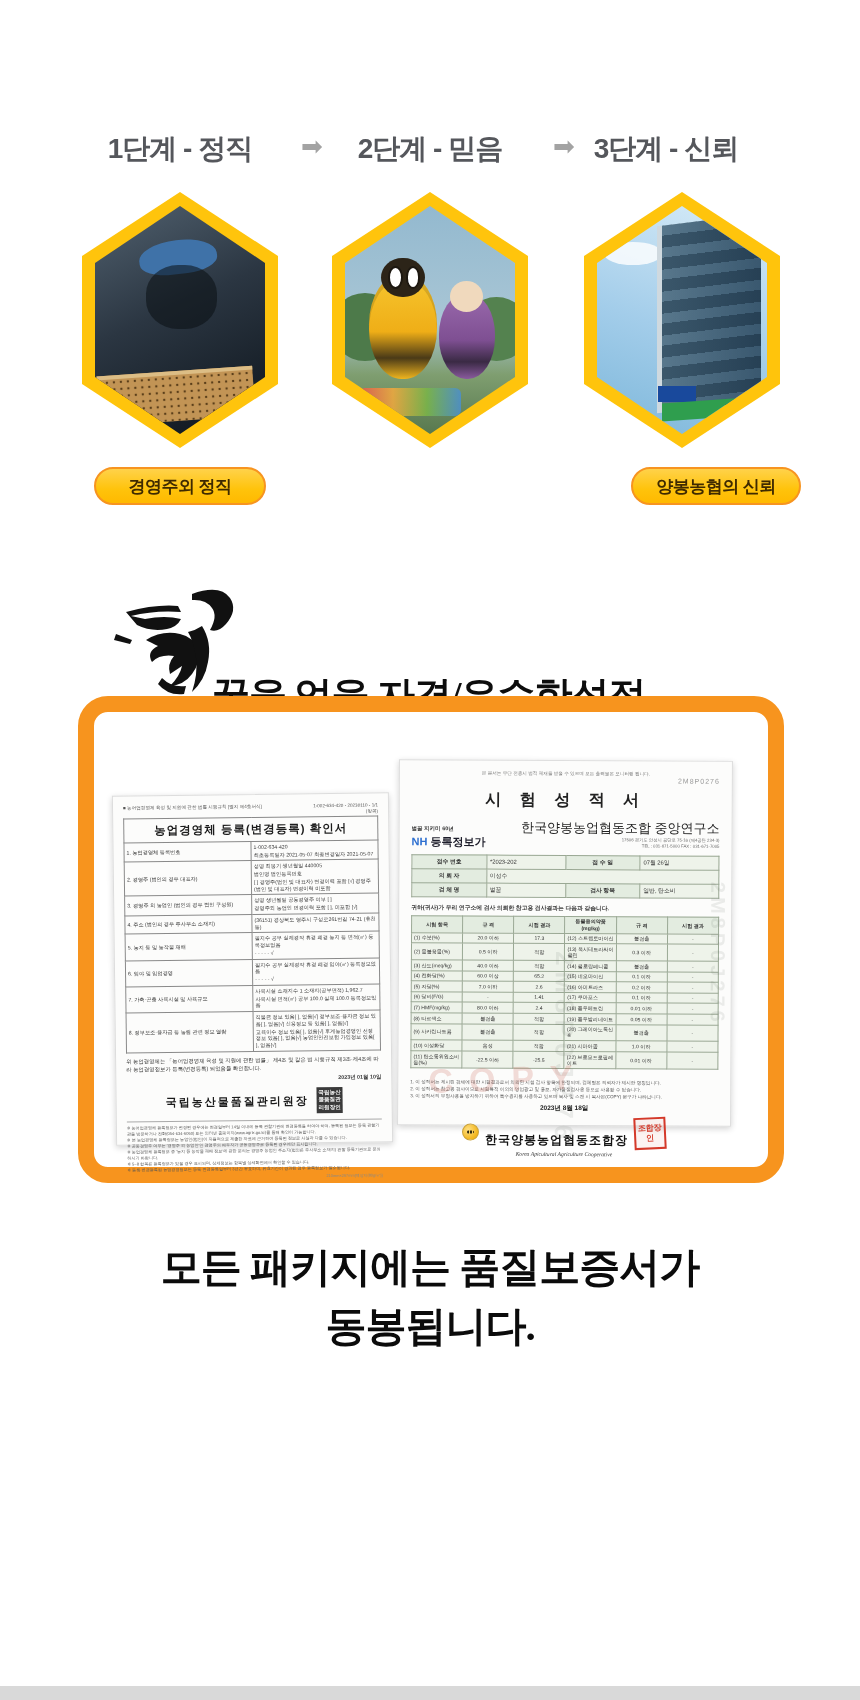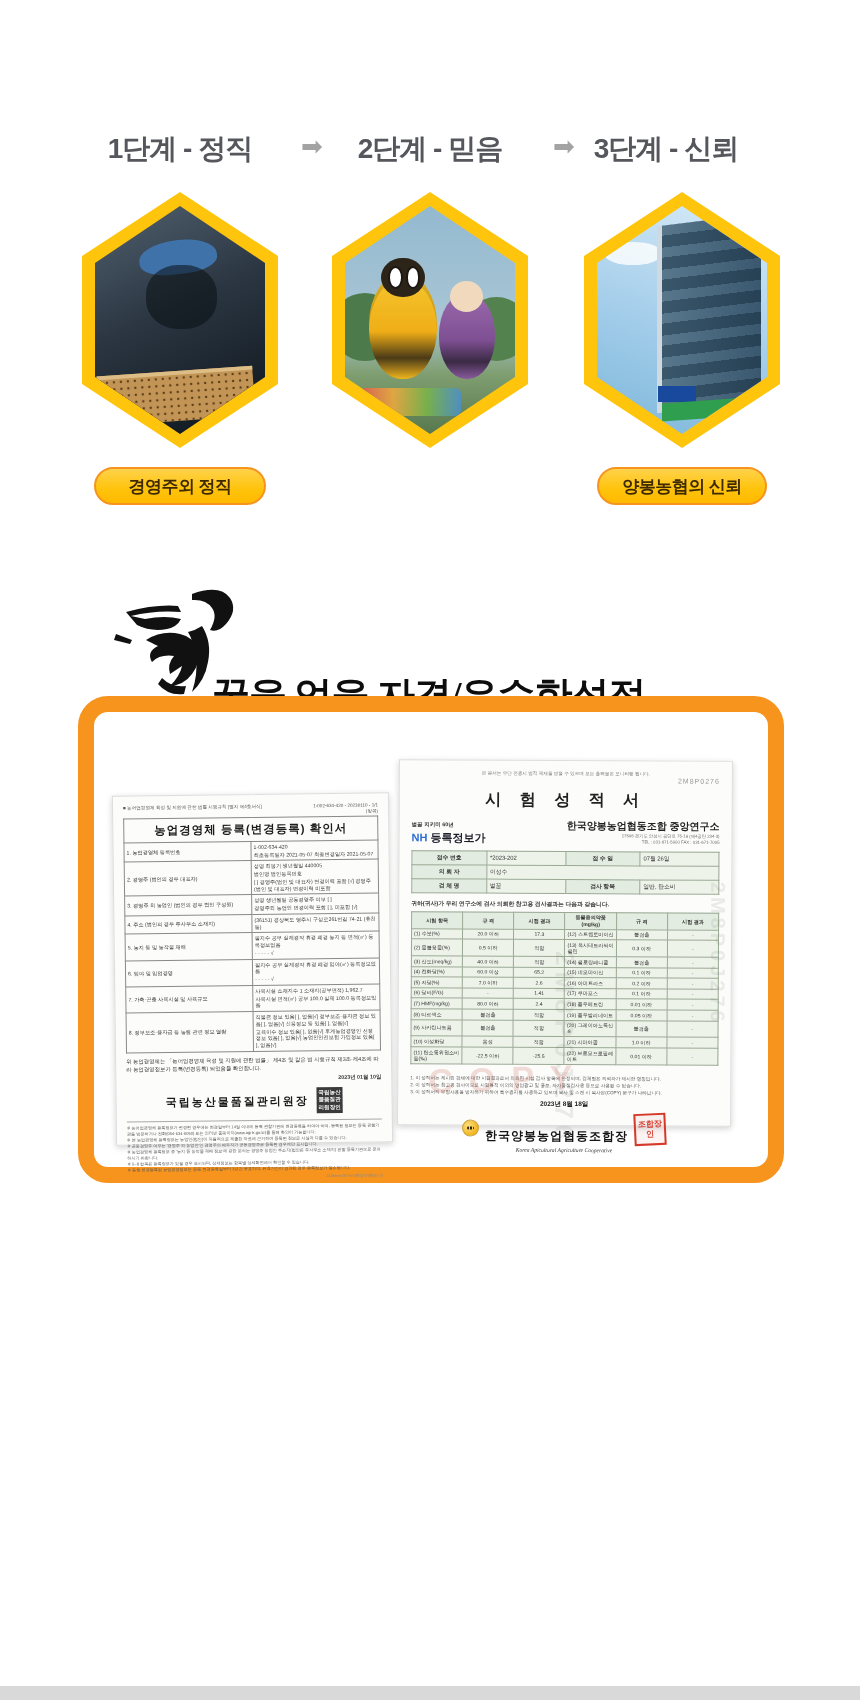--- a/index.html
+++ b/index.html
@@ -98,21 +98,21 @@
 
   
   .rd-secnote{text-align:center;font-size:4.6px;color:#777;}
   .rd-code{text-align:right;font-size:7px;color:#9a9a9a;letter-spacing:1px;margin-top:1px;}
   .rd-title{text-align:center;font-size:16px;font-weight:800;letter-spacing:7px;color:#222;margin:6px 0 8px;}
   .rd-orgrow{display:flex;justify-content:space-between;align-items:flex-end;margin-bottom:5px;}
   .rd-slogan{font-size:5.5px;font-weight:700;color:#333;}
   .rd-logo{font-size:11px;font-weight:800;color:#1d1d2a;margin-top:2px;}
   .rd-logo .nh{color:#2d6fd0;margin-right:3px;}
   .rd-lab{text-align:right;}
-  .rd-labname{font-size:10px;font-weight:700;color:#222;}
+  .rd-labname{font-size:13px;font-weight:400;color:#222;}
   .rd-labaddr,.rd-labtel{font-size:4.3px;color:#666;line-height:1.5;}
   .rd-info{width:100%;border-collapse:collapse;table-layout:fixed;}
   .rd-info td{border:0.5px solid #9aa894;background:#eef3ea;font-size:5.8px;padding:2px 3px;color:#333;}
   .rd-info td.ri-label{background:#e3ece0;font-weight:700;text-align:center;width:22%;}
   .rd-intro{font-size:5.8px;margin:6px 0 3px;color:#333;font-weight:700;}
   .rd-results{width:100%;border-collapse:collapse;table-layout:fixed;}
   .rd-results td,.rd-results th{border:0.5px solid #9aa894;font-size:5.1px;padding:1.6px 2px;
       background:#eef3ea;color:#333;text-align:center;line-height:1.25;}
   .rd-results th{background:#e3ece0;font-weight:700;}
   .rd-results td:first-child,.rd-results td:nth-child(4){text-align:left;}
@@ -178,21 +178,21 @@
   <div class="hex" style="left:584px;">
     <div class="photo ph-building">
       <div class="cloud"></div>
       <div class="tower"></div>
       <div class="sign-nh"></div>
       <div class="sign-green"></div>
     </div>
   </div>
 
   <div class="pill" style="left:94px;width:172px;">경영주외 정직</div>
-  <div class="pill" style="left:597px;width:170px;">양봉농협의 신뢰</div>
+  <div class="pill" style="left:631px;width:170px;">양봉농협의 신뢰</div>
 
   <svg class="tiger" width="160" height="125" viewBox="0 0 160 125">
     <g fill="#111">
       <path d="M86 12 q28 -10 38 4 q8 12 -4 26 q-8 9 -16 6 q8 -14 2 -22 q-6 -9 -20 -8 z"></path>
       <path d="M20 30 q30 -8 52 -6 l3 6 q-26 -2 -50 4 l14 3 q20 -4 36 0 q-4 8 -14 10 q-16 3 -30 -4 z"></path>
       <path d="M40 58 q16 -10 34 -6 q14 3 18 16 q3 12 -6 24 q-8 11 -22 12 q10 -10 12 -20 l-12 8 q-3 -10 4 -18 q-14 -2 -22 6 q-6 -10 6 -16 q-8 -4 -12 -6 z"></path>
       <path d="M96 44 q10 16 6 36 q-3 18 -16 30 q6 -18 4 -34 q-2 -16 -8 -26 q8 -2 14 -6 z"></path>
       <path d="M56 96 q10 10 24 8 l-2 8 q-16 2 -26 -10 z"></path>
       <path d="M10 52 l16 6 -2 4 -16 -4 z"></path>
     </g>
@@ -446,15 +446,19 @@
       <div class="rd-date">2023년 8월 18일</div>
       <div class="rd-signrow">
         <div class="bee-emblem"></div>
         <div class="rd-signer">한국양봉농업협동조합장</div>
         <div class="rd-seal">조합장인</div>
       </div>
       <div class="rd-signer-en">Korea Apicultural Agriculture Cooperative</div>
     </div>
   </div>
 
+  <div class="caption serif">
+    <div>모든 패키지에는 품질보증서가</div>
+    <div>동봉됩니다.</div>
+  </div>
 
   <div class="footer-bar"></div>
 </div>
 
 </body></html>

